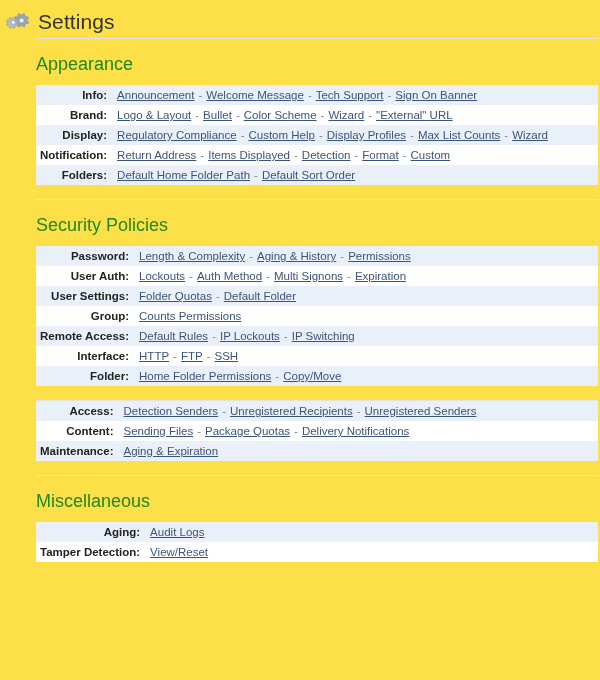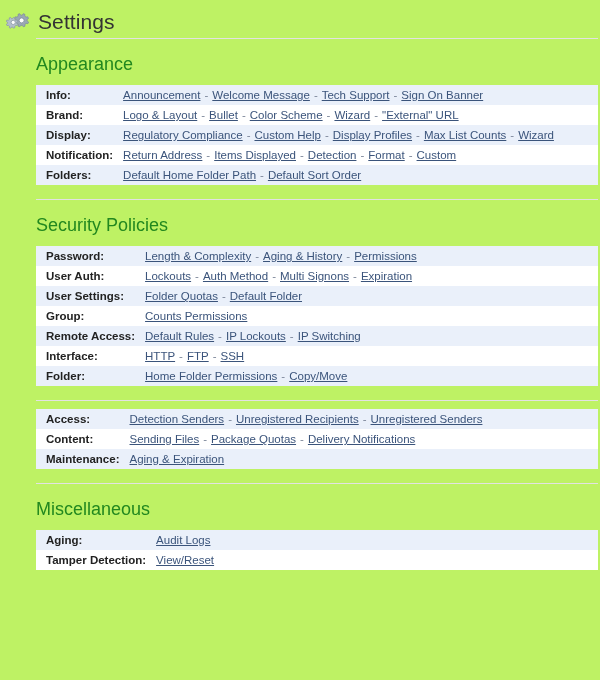--- a/index.html
+++ b/index.html
@@ -11,21 +11,21 @@
     height: 680px;
     background: #ffffff;
     font-family: "Liberation Sans", sans-serif;
     overflow: hidden;
   }
 
   .page {
     width: 600px;
     height: 680px;
     position: relative;
-    background: #bef264;
+    background: #fde047;
   }
 
   
   .page-header {
     display: flex;
     align-items: center;
     padding: 6px 0 0 6px;
     height: 38px;
   }
   .gears-icon {
@@ -46,21 +46,21 @@
 
   
   .rule {
     height: 1px;
     background: #e2e2e2;
     margin-left: 36px;
     margin-right: 2px;
   }
 
   
-  .section { padding-left: 0; margin-top: 8px; }
+  .section { padding-left: 0; }
 
   .section-title {
     color: #22881f;
     font-size: 18px;
     font-weight: normal;
     margin: 14px 0 10px 36px;
     line-height: 22px;
     white-space: nowrap;
   }
 
@@ -76,23 +76,24 @@
   .settings-table td {
     padding: 3px 0 3px 0;
     vertical-align: top;
     font-size: 11.5px;
     line-height: 14px;
   }
   td.row-label {
     font-weight: bold;
     color: #222222;
     white-space: nowrap;
-    padding-left: 10px;
+    padding-left: 4px;
     padding-right: 10px;
     width: 1px;
+    text-align: right;
   }
   td.row-links {
     color: #3f5272;
     white-space: nowrap;
     padding-right: 6px;
   }
 
   a.setting-link {
     color: #3b547b;
     text-decoration: underline;

